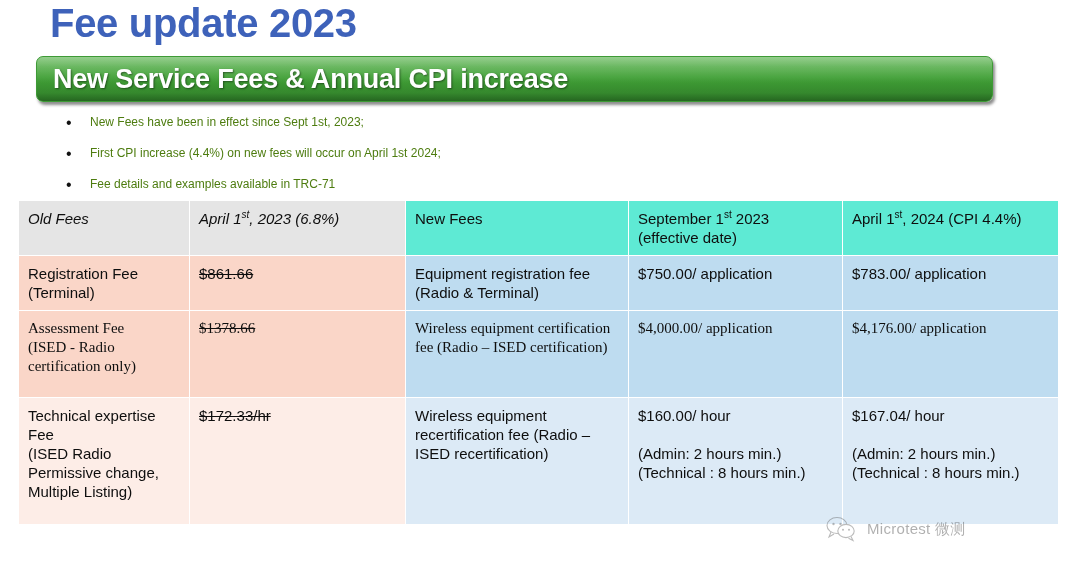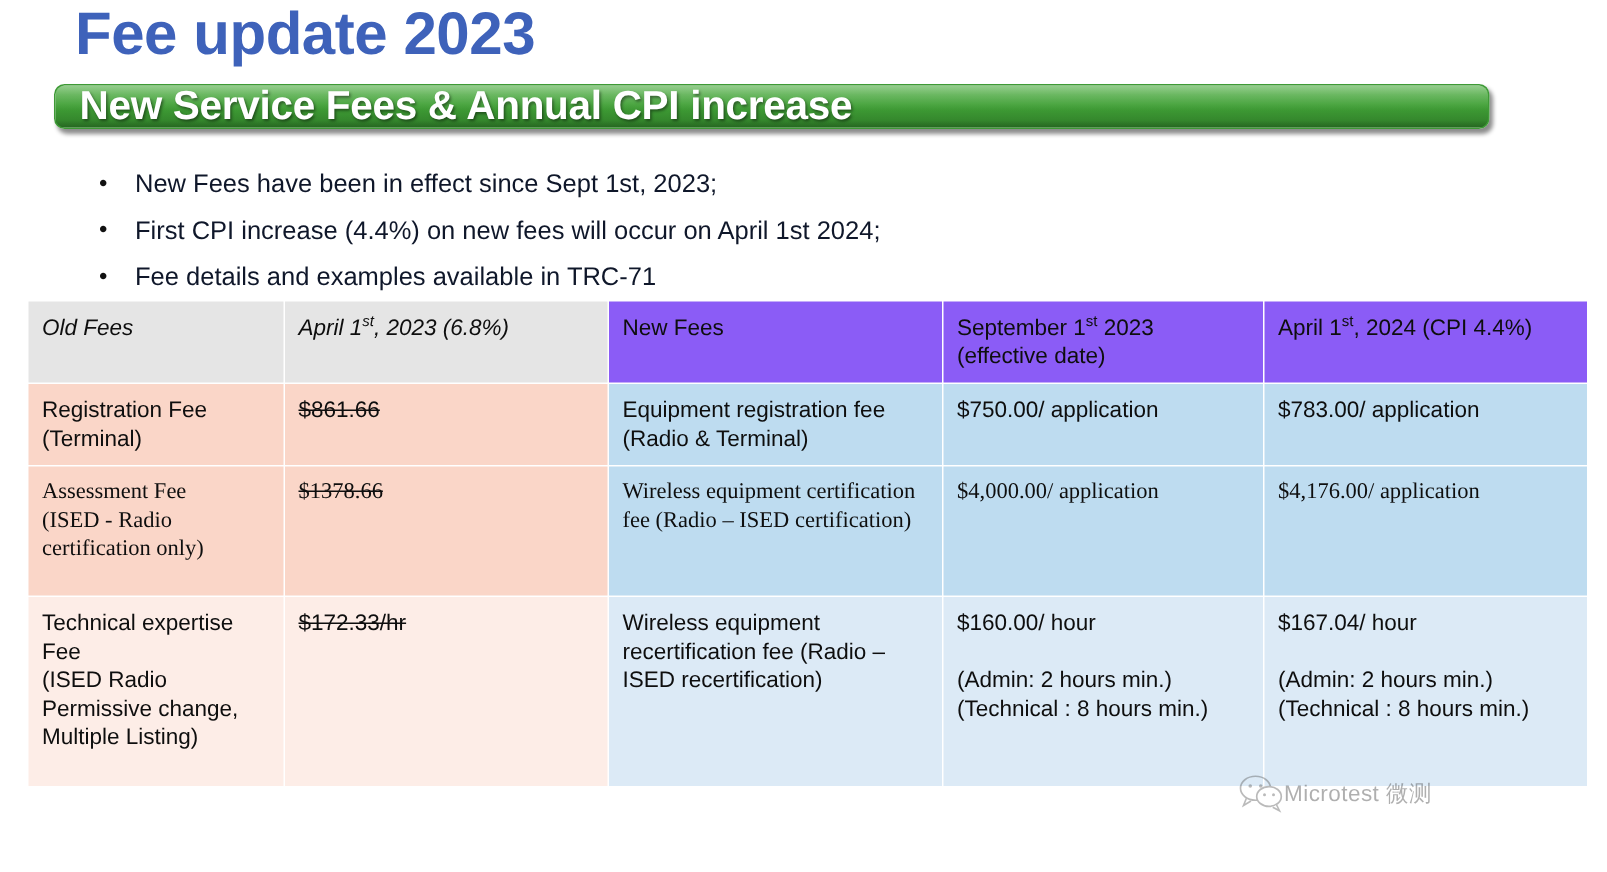--- a/index.html
+++ b/index.html
@@ -16,21 +16,21 @@
     font-size:40px;line-height:46px;
     font-weight:bold;
     color:#3E62BA;
     letter-spacing:-0.3px;
     white-space:nowrap;
     margin-left:24px;
   }
   
   #banner{
     position:absolute;left:36px;top:56px;
-    width:957px;height:30px;
+    width:957px;height:46px;
     border-radius:7px;
     background:linear-gradient(to bottom,#67b95c 0%,#4aa83f 22%,#3f9e35 55%,#3c9a33 82%,#2e7d28 100%);
     box-shadow:2px 3px 3px rgba(0,0,0,.45);
     border:1px solid #3e9a36;
     box-sizing:border-box;
     text-align:center;
   }
   #banner-inner{
     position:absolute;left:0;top:0;right:0;bottom:0;
     border-radius:6px;
@@ -61,23 +61,23 @@
     width:32px;
     flex:0 0 32px;
     color:#111;
     font-size:16px;
     line-height:25px;
     text-align:left;
     padding-left:8px;
     box-sizing:border-box;
   }
   .bullet-text{
-    font-size:17px;
+    font-size:12px;
     line-height:25px;
-    color:#0f172a;
+    color:#4d7c0f;
     white-space:nowrap;
   }
   
   #fee-table{
     position:absolute;left:18px;top:200px;
     width:1035px;
     border-collapse:separate;
     border-spacing:1px 1px;
     table-layout:fixed;
   }
@@ -91,21 +91,21 @@
     text-align:left;
     font-weight:normal;
   }
   col.c1{width:170px;}
   col.c2{width:215px;}
   col.c3{width:222px;}
   col.c4{width:213px;}
   col.c5{width:215px;}
 
   th.hdr-orange{background:#e5e5e5;font-weight:bold;font-size:15px;font-style:italic;}
-  th.hdr-blue{background:#8b5cf6;font-weight:bold;font-size:15px;}
+  th.hdr-blue{background:#5eead4;font-weight:bold;font-size:15px;}
   #fee-table thead th{height:50px;}
 
   td.o-dark{background:#FAD6C8;}
   td.o-light{background:#FDEDE7;}
   td.b-dark{background:#BEDCF0;}
   td.b-light{background:#DCEAF6;}
 
   .strike{text-decoration:line-through;}
   .sup{font-size:10px;vertical-align:super;line-height:0;}
   .blank-line{display:block;height:19px;}
@@ -119,21 +119,21 @@
   #watermark{
     position:absolute;left:826px;top:516px;
     display:flex;align-items:center;
     opacity:.40;
     pointer-events:none;
   }
   #wm-logo{
     width:30px;height:26px;position:relative;flex:0 0 30px;
   }
   #wm-text{
-    font-size:15px;color:#3a3a3a;white-space:nowrap;margin-left:0;
+    font-size:15px;color:#3a3a3a;white-space:nowrap;margin-left:11px;
     letter-spacing:.3px;
   }
 </style>
 </head>
 <body>
 
 <div id="slide-title">Fee update 2023</div>
 
 <div id="banner">
   <div id="banner-inner"></div>

